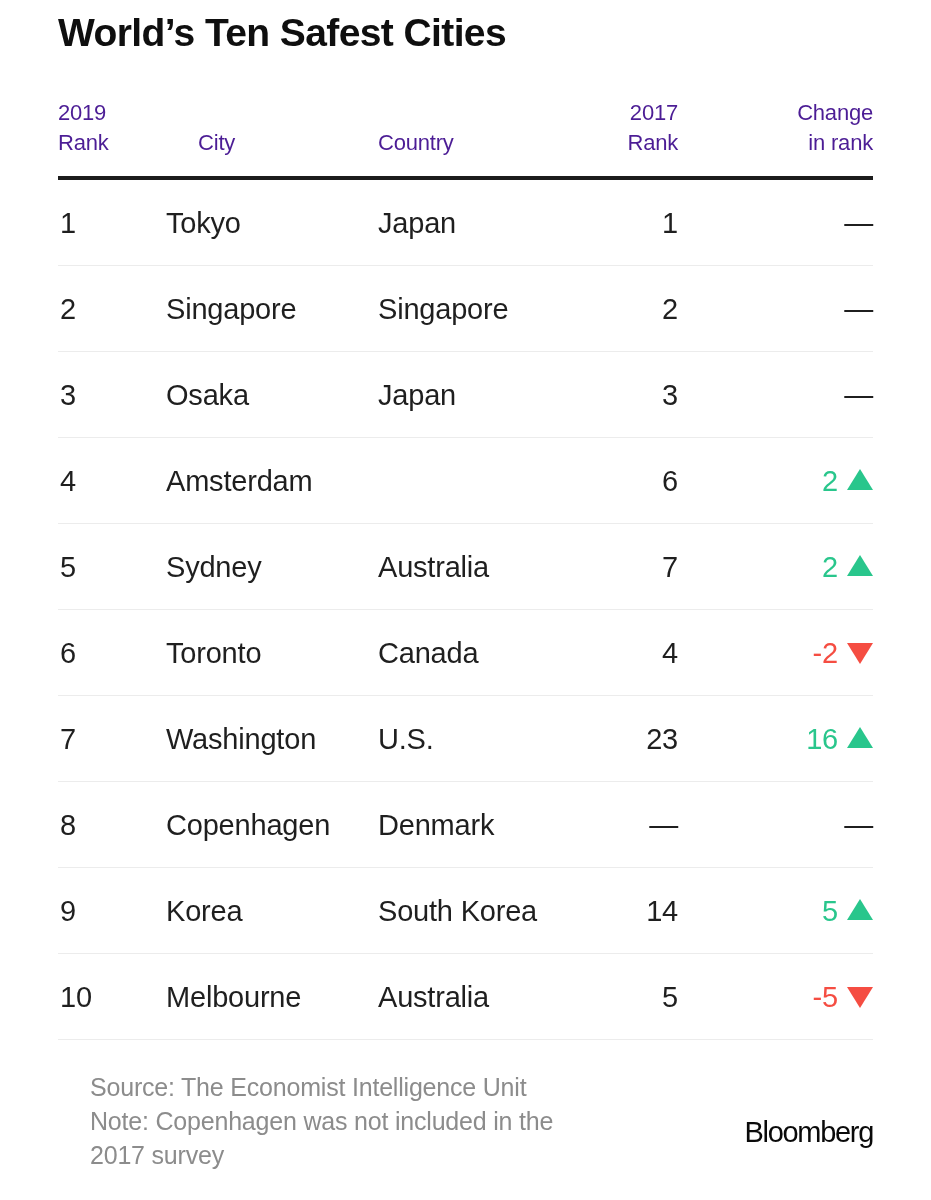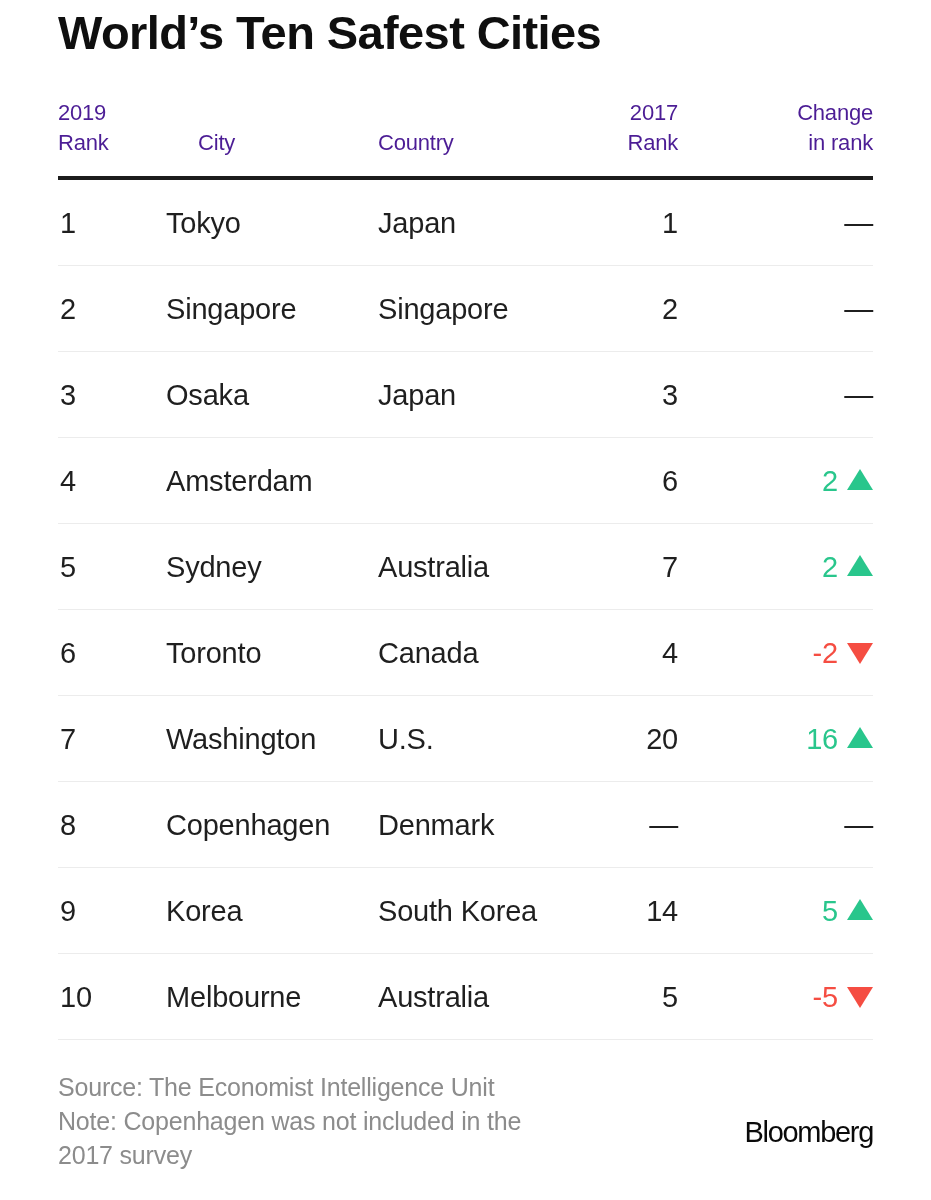--- a/index.html
+++ b/index.html
@@ -21,21 +21,21 @@
     width: 931px;
     height: 1200px;
     box-sizing: border-box;
   }
 
   
   .title {
     position: absolute;
     left: 58px;
     top: 8px;
-    font-size: 47px;
+    font-size: 39px;
     font-weight: bold;
     letter-spacing: -0.6px;
     color: #0f0f0f;
     line-height: 50px;
     white-space: nowrap;
   }
 
   
   .table {
     position: absolute;
@@ -133,21 +133,21 @@
     align-items: flex-start;
     justify-content: space-between;
   }
   .source {
     font-size: 25px;
     line-height: 34px;
     color: #8c8c8c;
     letter-spacing: -0.2px;
     max-width: 570px;
   }
-  .source div { white-space: nowrap; }
+  .source div { white-space: nowrap; margin-left: 32px; }
   .brand {
     font-size: 29px;
     font-weight: normal;
     color: #0a0a0a;
     letter-spacing: -1.3px;
     margin-top: 46px;
     white-space: nowrap;
   }
 </style>
 </head>
@@ -226,21 +226,21 @@
           <div class="cell c-rank17">4</div>
           <div class="cell c-change down"><span class="chg-wrap">
               <span class="chg-val">-2</span>
               <span class="tri tri-down"></span>
             </span></div>
         </div>
         <div class="row">
           <div class="cell c-rank">7</div>
           <div class="cell c-city">Washington</div>
           <div class="cell c-country">U.S.</div>
-          <div class="cell c-rank17">20</div>
+          <div class="cell c-rank17">23</div>
           <div class="cell c-change up"><span class="chg-wrap">
               <span class="chg-val">16</span>
               <span class="tri tri-up"></span>
             </span></div>
         </div>
         <div class="row">
           <div class="cell c-rank">8</div>
           <div class="cell c-city">Copenhagen</div>
           <div class="cell c-country">Denmark</div>
           <div class="cell c-rank17">—</div>

